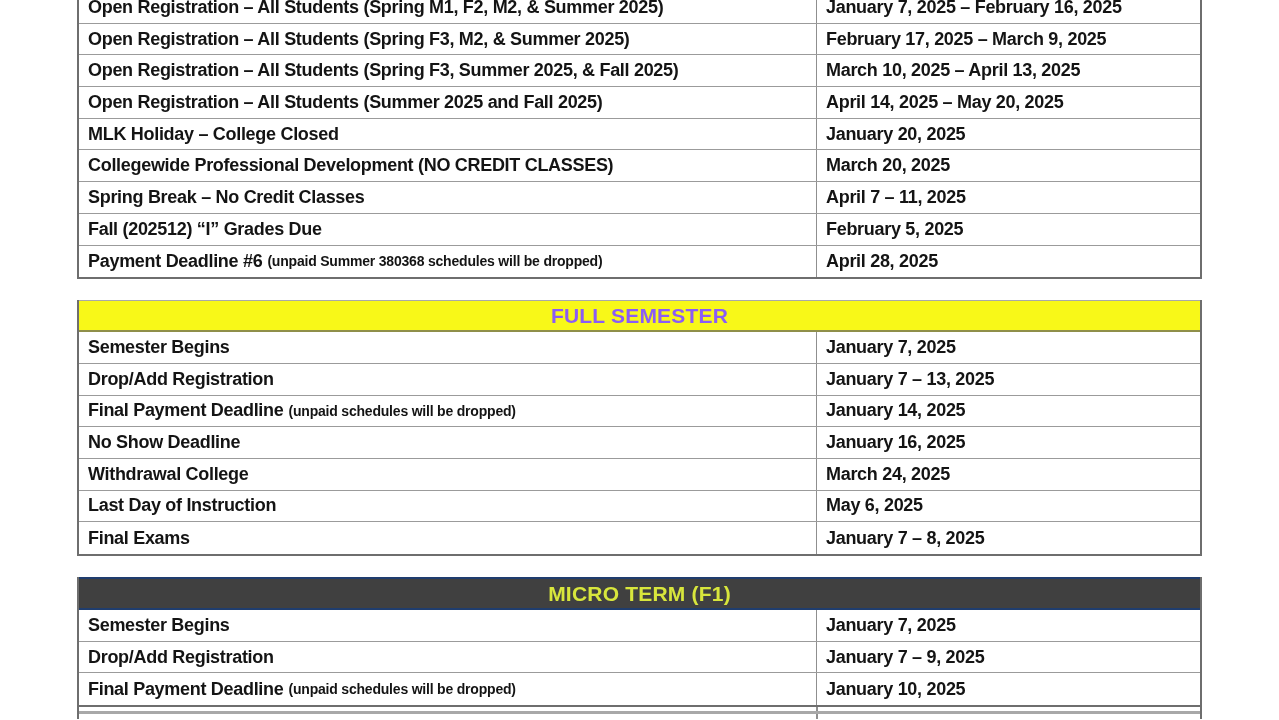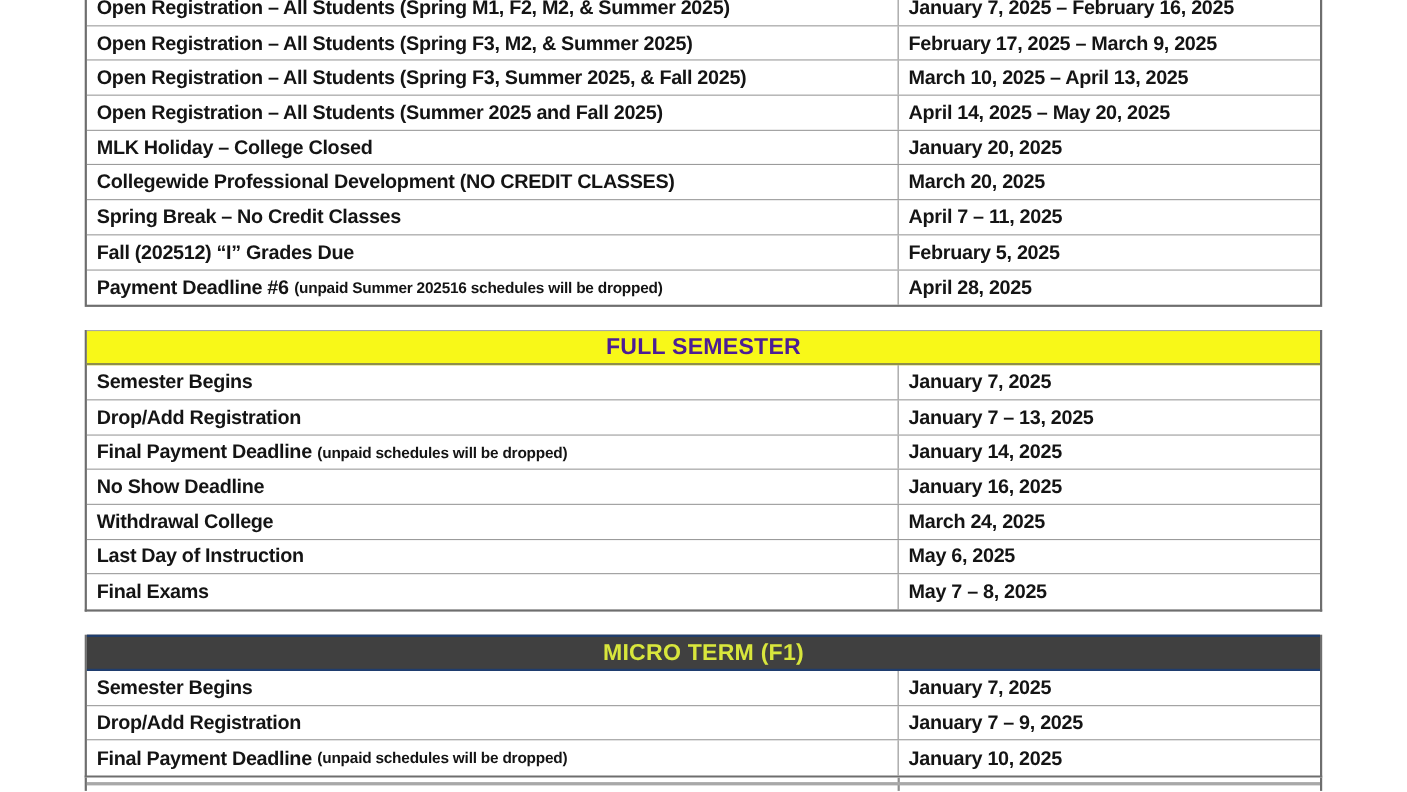--- a/index.html
+++ b/index.html
@@ -172,31 +172,31 @@
           <div class="cell cell-event">
             <span class="event-label">Fall (202512) “I” Grades Due</span>
           </div>
           <div class="cell cell-date">
             <span class="date-value">February 5, 2025</span>
           </div>
         </div>
         <div class="row">
           <div class="cell cell-event">
             <span class="event-label">Payment Deadline #6</span>
-            <span class="event-note">(unpaid Summer 202516 schedules will be dropped)</span>
+            <span class="event-note">(unpaid Summer 380368 schedules will be dropped)</span>
           </div>
           <div class="cell cell-date">
             <span class="date-value">April 28, 2025</span>
           </div>
         </div>
       </div>
   </section>
 
   <section class="cal-section gap">
-    <div class="band band-yellow" style="background: rgb(248, 248, 24); color: #4c1d95;">
+    <div class="band band-yellow" style="background: rgb(248, 248, 24); color: #8b5cf6;">
       <span>FULL SEMESTER</span>
     </div>
     <div class="rows">
         <div class="row">
           <div class="cell cell-event">
             <span class="event-label">Semester Begins</span>
           </div>
           <div class="cell cell-date">
             <span class="date-value">January 7, 2025</span>
           </div>
@@ -240,21 +240,21 @@
           </div>
           <div class="cell cell-date">
             <span class="date-value">May 6, 2025</span>
           </div>
         </div>
         <div class="row">
           <div class="cell cell-event">
             <span class="event-label">Final Exams</span>
           </div>
           <div class="cell cell-date">
-            <span class="date-value">May 7 – 8, 2025</span>
+            <span class="date-value">January 7 – 8, 2025</span>
           </div>
         </div>
       </div>
   </section>
 
   <section class="cal-section gap">
     <div class="band band-blue" style="background: #404040; color: rgb(216, 230, 60);">
       <span>MICRO TERM (F1)</span>
     </div>
     <div class="rows">

